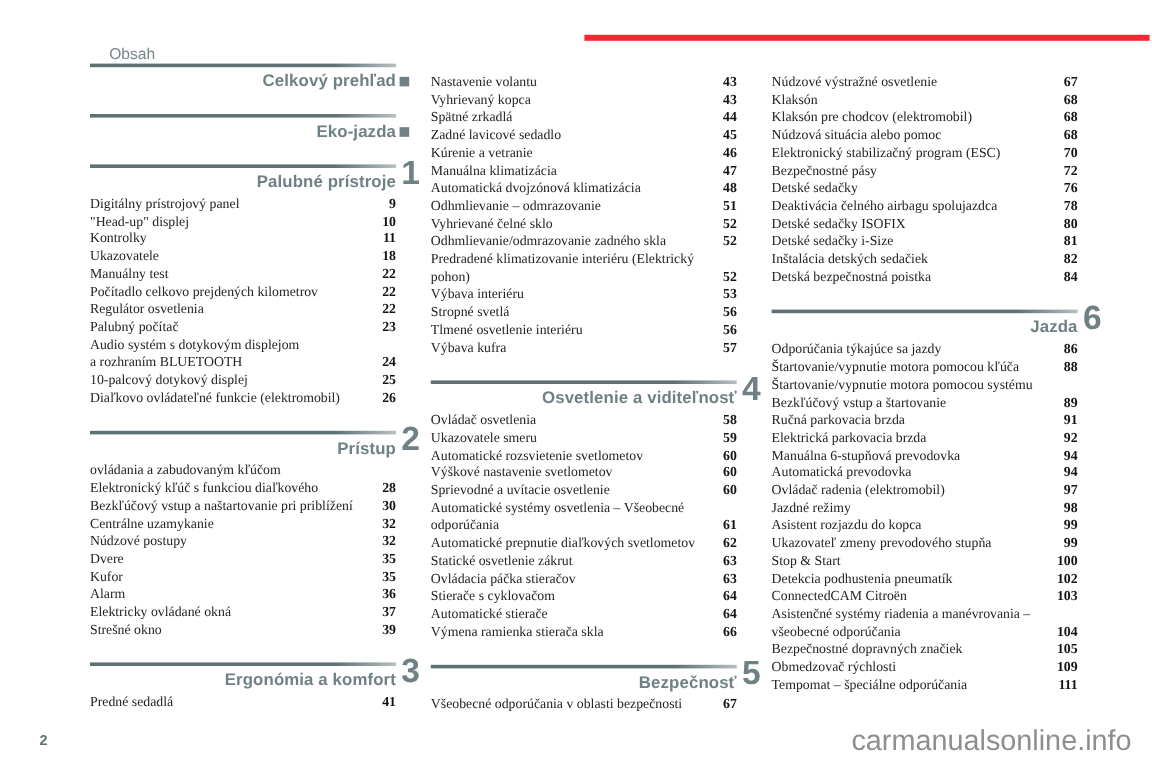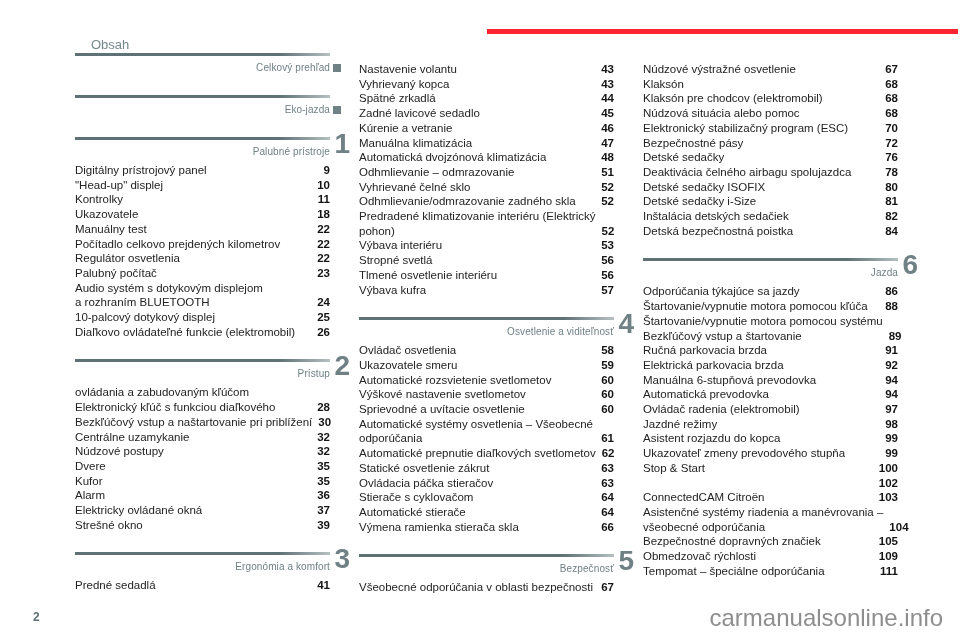--- a/index.html
+++ b/index.html
@@ -10,25 +10,25 @@
 
   .accent-bar { position:absolute; left:487px; top:29px; width:471px; height:5px; background:var(--accent-red); }
 
   .columns { position:absolute; left:75px; top:53px; display:flex; gap:29px; }
   .col { width:255px; }
 
   .sec { position:relative; margin-top:20px; }
   .sec:first-child { margin-top:0; }
   .sec .rule { height:3px; background:linear-gradient(90deg, var(--teal-dark) 0%, var(--teal-dark) 80%, #b6c0c1 100%); }
   .sec-row { display:flex; justify-content:flex-end; margin-top:4px; }
-  .sec-title { font-size:10px; font-weight:normal; color:var(--teal); line-height:15px; letter-spacing:0.1px; }
+  .sec-title { font-size:14px; font-weight:bold; color:var(--teal); line-height:15px; letter-spacing:0.1px; }
   .sec-num { position:absolute; right:-20px; top:-6px; font-size:28px; font-weight:bold; color:var(--teal); line-height:26px; }
   .sec-sq { position:absolute; right:-11px; top:11px; width:8px; height:8px; background:var(--teal); }
 
-  .entries { margin-top:4px; }
+  .entries { margin-top:4px;font-family:Liberation Serif, serif; }
   .col > .entries:first-child { margin-top:9px; }
   .entry { display:flex; align-items:flex-end; }
   .entry-label { color:#232323; }
   .entry-line { font-size:11.5px; line-height:14.7px; white-space:nowrap; }
   .entry-page { margin-left:auto; font-size:11.5px; line-height:14.7px; font-weight:bold; color:#141414; padding-left:6px; }
 
   .footer-page-num { position:absolute; left:33px; top:610px; font-size:12px; font-weight:bold; color:var(--teal-dark); }
   .watermark { position:absolute; right:17px; top:604px; font-size:24px; color:#8e8e8e; }
 </style>
 </head>
@@ -551,20 +551,23 @@
             </div>
             <span class="entry-page">99</span>
           </div>
           <div class="entry">
             <div class="entry-label">
               <div class="entry-line">Stop &amp; Start</div>
             </div>
             <span class="entry-page">100</span>
           </div>
           <div class="entry">
+            <div class="entry-label">
+              <div class="entry-line">Detekcia podhustenia pneumatík</div>
+            </div>
             <span class="entry-page">102</span>
           </div>
           <div class="entry">
             <div class="entry-label">
               <div class="entry-line">ConnectedCAM Citroën</div>
             </div>
             <span class="entry-page">103</span>
           </div>
           <div class="entry">
             <div class="entry-label">

